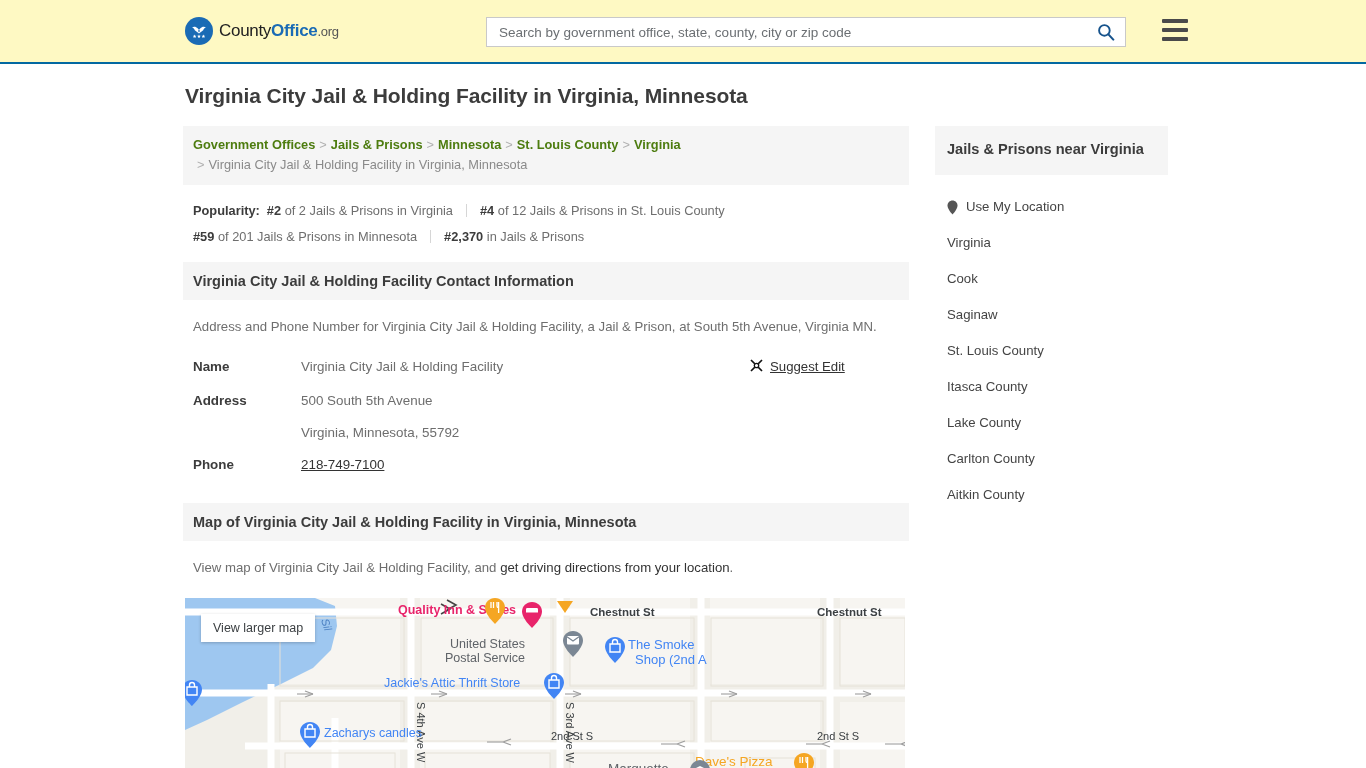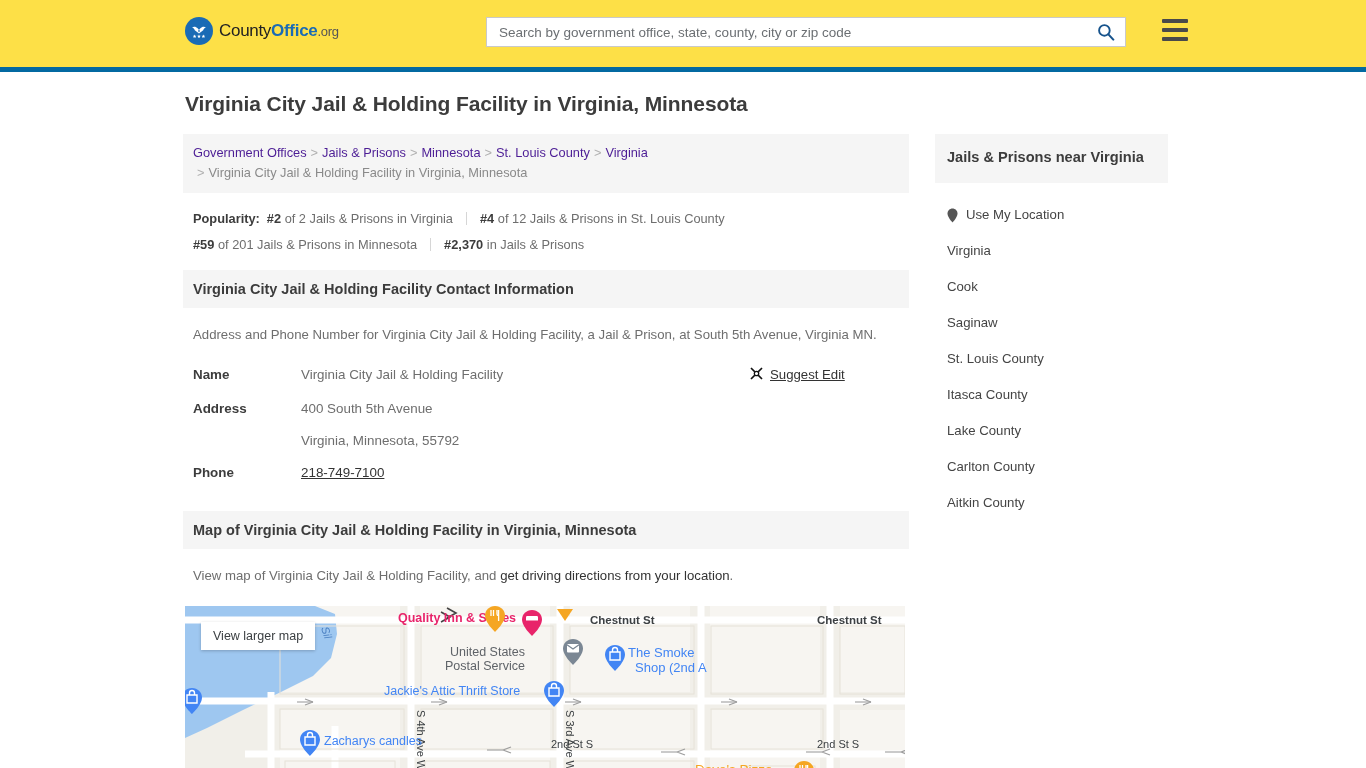--- a/index.html
+++ b/index.html
@@ -10,23 +10,23 @@
     overflow: hidden;
     background: #ffffff;
     font-family: "Liberation Sans", sans-serif;
     color: #333333;
   }
 
   
   .site-header {
     position: relative;
     width: 1366px;
-    height: 72px;
-    background: #fde047;
-    border-bottom: 5px solid #0369a1;
+    height: 64px;
+    background: #fef9c3;
+    border-bottom: 2px solid #0369a1;
   }
   .header-inner {
     width: 1000px;
     margin: 0 auto;
     height: 61px;
     display: flex;
     align-items: center;
     position: relative;
   }
   .logo-wrap {
@@ -132,22 +132,23 @@
 
   
   .breadcrumb {
     background: #f5f5f5;
     padding: 9px 10px 10px 10px;
     font-size: 12.8px;
     color: #7a7a7a;
     line-height: 20px;
   }
   .breadcrumb a {
-    color: #4c1d95;
+    color: #4d7c0f;
     text-decoration: none;
+    font-weight: bold;
   }
   .breadcrumb .sep { color: #b0b0b0; padding: 0 4px; }
   .breadcrumb .current { color: #8a8a8a; }
 
   
   .popularity {
     padding: 13px 10px 12px 10px;
     font-size: 12.8px;
     color: #6e6e6e;
     line-height: 26px;
@@ -331,21 +332,21 @@
             <span class="edit-glyph">
               <svg width="15" height="15" viewBox="0 0 15 15">
                 <path d="M2 2 L13 13 M13 2 L2 13" stroke="#111111" stroke-width="1.7" fill="none"></path>
                 <circle cx="7.5" cy="7.5" r="2.2" fill="#ffffff" stroke="#111111" stroke-width="1.3"></circle>
               </svg>
             </span><a class="suggest-edit">Suggest Edit</a>
           </td>
         </tr>
         <tr>
           <td class="ct-label">Address</td>
-          <td class="ct-value">400 South 5th Avenue</td>
+          <td class="ct-value">500 South 5th Avenue</td>
           <td class="ct-action"></td>
         </tr>
         <tr>
           <td class="ct-label"></td>
           <td class="ct-value">Virginia, Minnesota, 55792</td>
           <td class="ct-action"></td>
         </tr>
         <tr>
           <td class="ct-label">Phone</td>
           <td class="ct-value"><a>218-749-7100</a></td>

